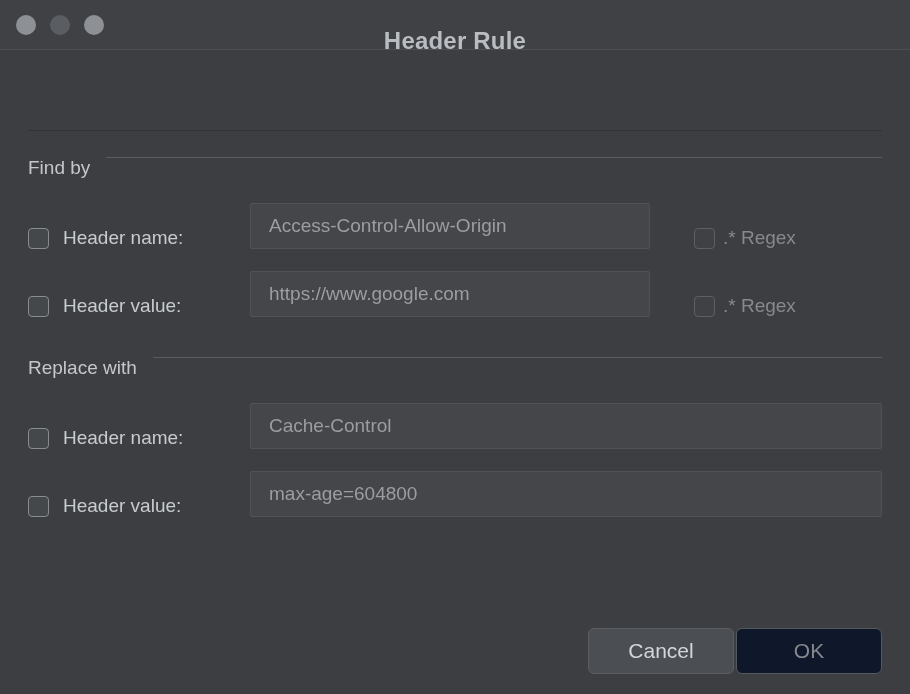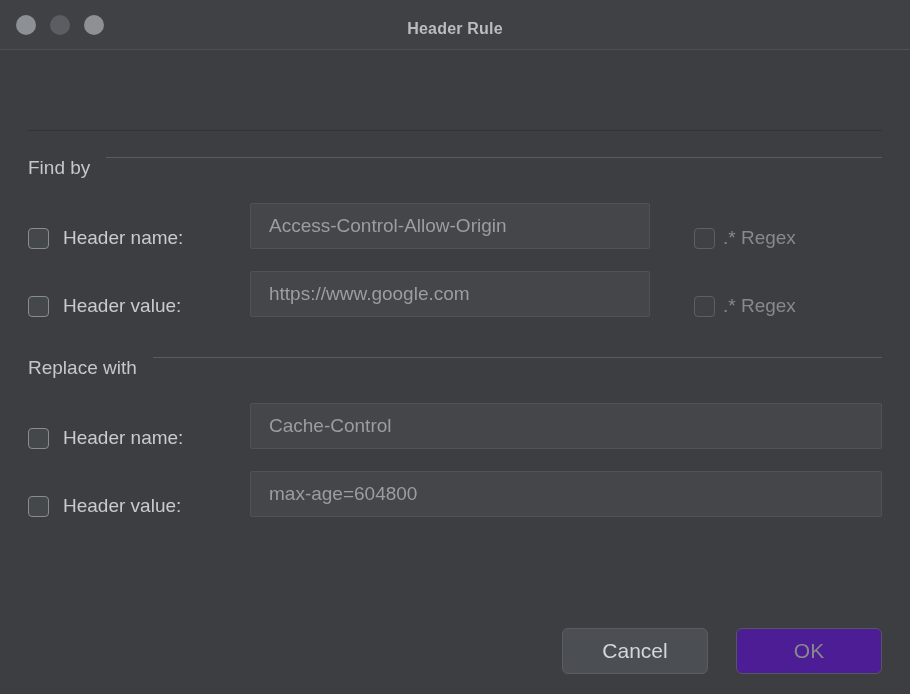--- a/index.html
+++ b/index.html
@@ -49,25 +49,25 @@
     display: block;
   }
   .light.close  { background: #8d9094; }
   .light.min    { background: #5a5d61; }
   .light.zoom   { background: #8d9094; }
 
   .window-title {
     position: absolute;
     left: 0;
     right: 0;
-    top: 4px;
+    top: 16px;
     height: 50px;
     line-height: 50px;
     text-align: center;
-    font-size: 16px;
+    font-size: 24px;
     font-weight: bold;
     color: #b9bcc0;
     letter-spacing: 0.2px;
   }
 
   
   .tabbar {
     position: relative;
     height: 85px;
     background: #3c3e41;
@@ -202,41 +202,41 @@
   }
   .regex-box .check-text { font-size: 19px; }
 
   
   .footer {
     position: absolute;
     right: 28px;
     bottom: 20px;
     display: flex;
     align-items: flex-end;
-    gap: 28px;
+    gap: 2px;
   }
   .btn {
     min-width: 146px;
     height: 46px;
     border-radius: 6px;
     box-sizing: border-box;
     display: flex;
     align-items: center;
     justify-content: center;
     font-size: 21px;
     cursor: default;
     padding: 0 18px;
   }
   .btn.cancel {
     background: #4b4e52;
     border: 1px solid #5a5d61;
     color: #d3d6da;
   }
   .btn.ok {
-    background: #4c1d95;
+    background: #0f172a;
     border: 1px solid #55585c;
     color: #85888c;
   }
 </style>
 </head>
 <body>
 
 <div class="window">
 
   <div class="titlebar">

